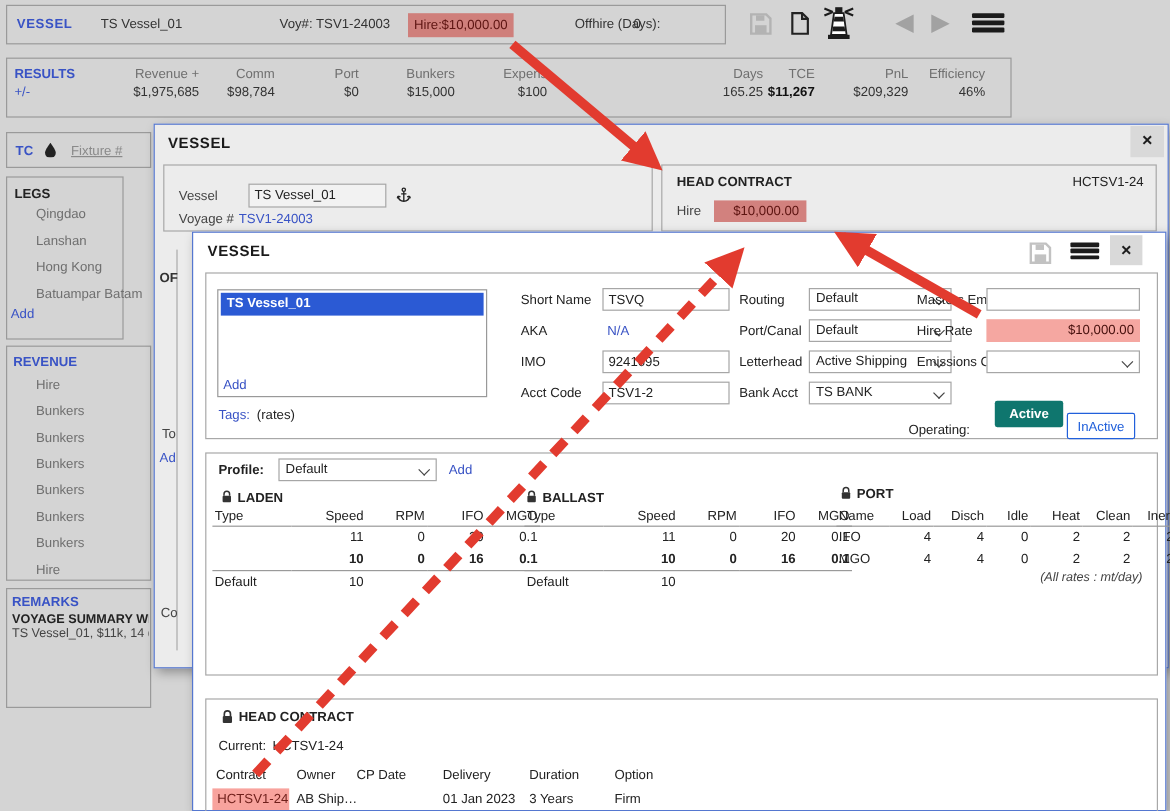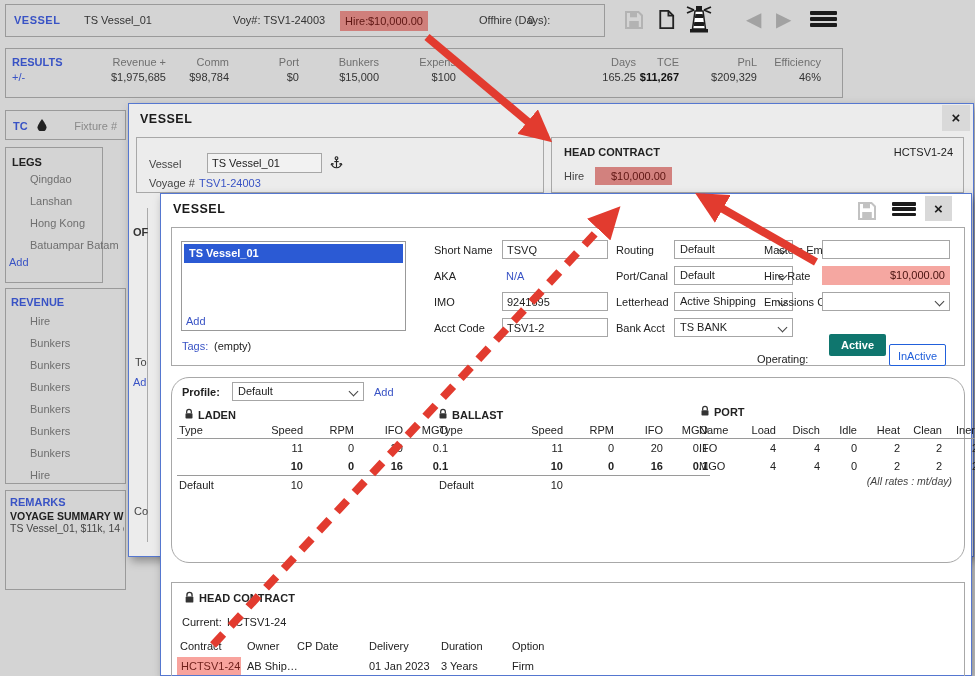--- a/index.html
+++ b/index.html
@@ -114,21 +114,21 @@
     <div class="abs t ralign" style="left:745px;top:22px;width:70px;">46%</div>
   </div>
 
   <div class="panel" style="left:5px;top:110px;width:121px;height:30px;">
     <span class="abs t b blue" style="left:7px;top:9px;">TC</span>
     <span class="abs" style="left:31px;top:8px;">
       <svg width="10" height="12">
           <path d="M5 0 C5 0 .5 6 .5 8.2 A4.5 4.5 0 0 0 9.5 8.2 C9.5 6 5 0 5 0 Z" fill="#222"></path>
         </svg>
     </span>
-    <span class="abs t gray" style="right:8px;top:9px;">Fixture #</span>
+    <span class="abs t gray" style="right:23px;top:9px;text-decoration:underline;">Fixture #</span>
   </div>
 
   <div class="panel" style="left:5px;top:147px;width:98px;height:136px;">
     <div class="abs t b" style="left:6px;top:8px;color:#222;">LEGS</div>
     <div class="abs t dim" style="left:24px;top:25px;">Qingdao</div>
     <div class="abs t dim" style="left:24px;top:47px;">Lanshan</div>
     <div class="abs t dim" style="left:24px;top:69px;">Hong Kong</div>
     <div class="abs t dim" style="left:24px;top:91px;">Batuampar Batam</div>
     <div class="abs t lnk" style="left:3px;top:108px;">Add</div>
   </div>
@@ -204,21 +204,21 @@
         <i style="width:24px;height:3.5px;"></i>
     </div>
     <div class="closebtn" style="left:764px;top:2px;width:27px;height:25px;">×</div>
 
     <div class="gbox" style="left:10px;top:33px;width:794px;height:139px;">
       <div class="abs" style="left:9px;top:13px;width:225px;height:90px;border:1px solid #999;background:#fff;box-sizing:border-box;">
         <div class="abs t b" style="left:2px;right:2px;top:2px;height:19px;line-height:19px;background:#2b5ad4;color:#fff;padding-left:5px;">TS Vessel_01</div>
         <div class="abs t lnk" style="left:4px;bottom:2px;">Add</div>
       </div>
       <span class="abs t lnk" style="left:10px;top:112px;">Tags:</span>
-      <span class="abs t" style="left:42px;top:112px;color:#222;">(empty)</span>
+      <span class="abs t" style="left:42px;top:112px;color:#222;">(rates)</span>
 
       <span class="abs t" style="left:262px;top:16px;color:#222;">Short Name</span>
       <input class="input" type="text" style="left: 330px; top: 12px; width: 106px; height: 19px;" value="TSVQ">
       <span class="abs t" style="left:262px;top:42px;color:#222;">AKA</span>
       <span class="abs t lnk" style="left:334px;top:42px;">N/A</span>
       <span class="abs t" style="left:262px;top:68px;color:#222;">IMO</span>
       <input class="input" type="text" style="left: 330px; top: 64px; width: 106px; height: 19px;" value="9241695">
       <span class="abs t" style="left:262px;top:94px;color:#222;">Acct Code</span>
       <input class="input" type="text" style="left: 330px; top: 90px; width: 106px; height: 19px;" value="TSV1-2">
 
@@ -238,21 +238,21 @@
         <span class="abs t" style="right:5px;top:3px;">$10,000.00</span>
       </div>
       <span class="abs t" style="left:592px;top:68px;color:#222;">Emissions Category</span>
       <div class="select" style="left:650px;top:64px;width:128px;"><span></span><i class="chev"></i></div>
 
       <span class="abs t" style="left:585px;top:125px;color:#222;">Operating:</span>
       <div class="btn primary" style="left:657px;top:106px;width:57px;">Active</div>
       <div class="btn ghost" style="left:717px;top:106px;width:57px;margin-top:10px;">InActive</div>
     </div>
 
-    <div class="gbox" style="left:10px;top:183px;width:794px;height:186px;border-radius:18px;">
+    <div class="gbox" style="left:10px;top:183px;width:794px;height:186px;">
       <span class="abs t b" style="left:10px;top:8px;color:#222;">Profile:</span>
       <div class="select" style="left:60px;top:4px;width:132px;"><span>Default</span><i class="chev"></i></div>
       <span class="abs t lnk" style="left:202px;top:8px;">Add</span>
 
       <span class="abs" style="left:12px;top:30px;">
         <svg width="10" height="12" viewBox="0 0 12 14">
             <path d="M3.2 6 V4.2 a2.8 2.8 0 0 1 5.6 0 V6" fill="none" stroke="#333" stroke-width="1.5"></path>
             <rect x="1.8" y="6" width="8.4" height="6.5" rx="1" fill="#333"></rect>
           </svg>
       </span>

